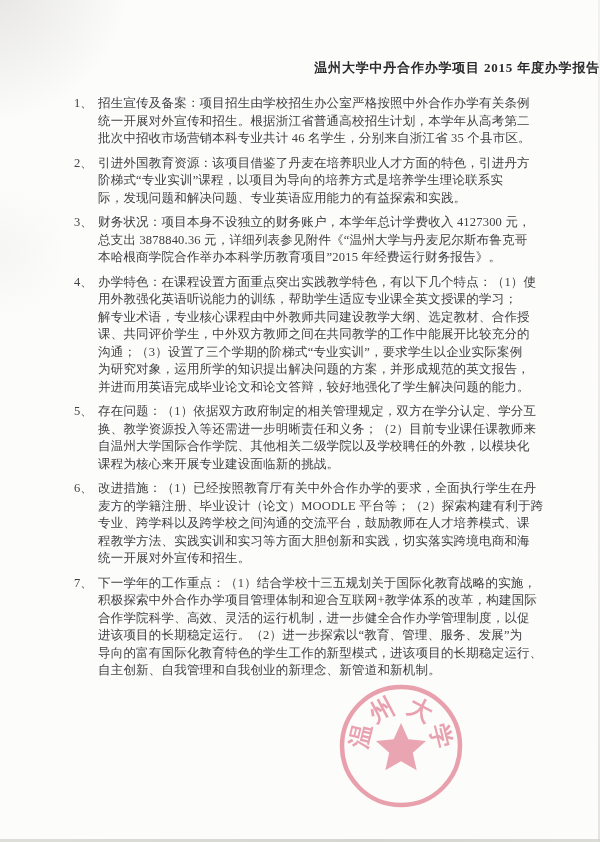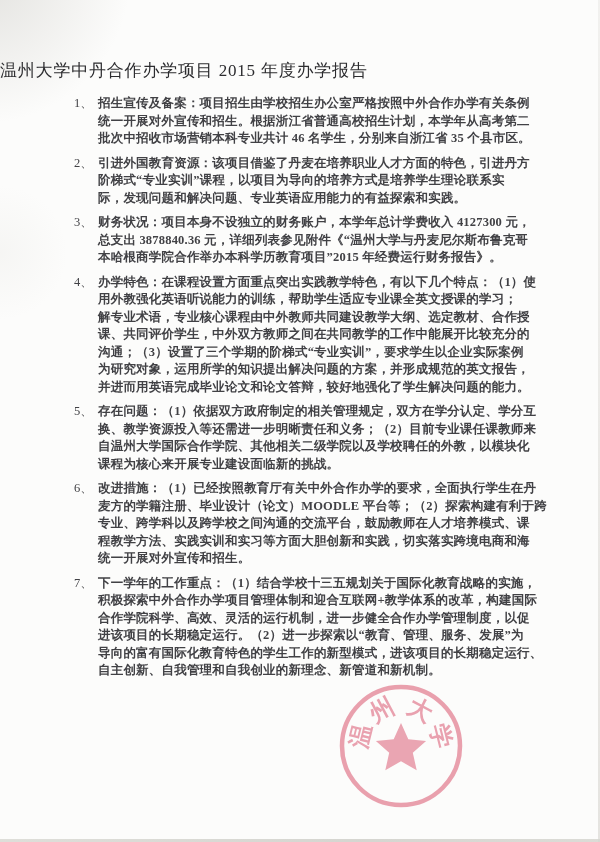--- a/index.html
+++ b/index.html
@@ -13,23 +13,23 @@
     width: 600px; height: 842px;
     overflow: hidden;
     background:
       radial-gradient(circle at -3% -3%, rgba(185,183,176,0.38), rgba(185,183,176,0) 14%),
       radial-gradient(circle at 0% 30%, rgba(200,198,192,0.12), rgba(200,198,192,0) 8%),
       linear-gradient(#fcfcfb, #fcfcfb);
   }
   .doc-title {
     position: absolute;
     top: 59px; left: 0; width: 100%;
-    text-align: left;
-    font-size: 17px;
-    font-weight: normal;
+    text-align: right;
+    font-size: 13px;
+    font-weight: bold;
     color: #2c2c2f;
     letter-spacing: 0.8px;
   }
   .content {
     position: absolute;
     top: 95px; left: 74px; right: 56px;
   }
   .para {
     position: relative;
     padding-left: 24px;
@@ -42,21 +42,20 @@
     font-size: 12.5px;
     line-height: 17.5px;
   }
   .line {
     white-space: nowrap;
     font-size: 12.5px;
     line-height: 17.5px;
     height: 17.5px;
     letter-spacing: 0.2px;
     color: #414145;
-    font-weight: bold;
   }
   .stamp {
     position: absolute;
     left: 336px; top: 681px;
     width: 130px; height: 130px;
     pointer-events: none;
     opacity: 0.82;
     filter: blur(0.3px);
   }
   .bottom-edge {

